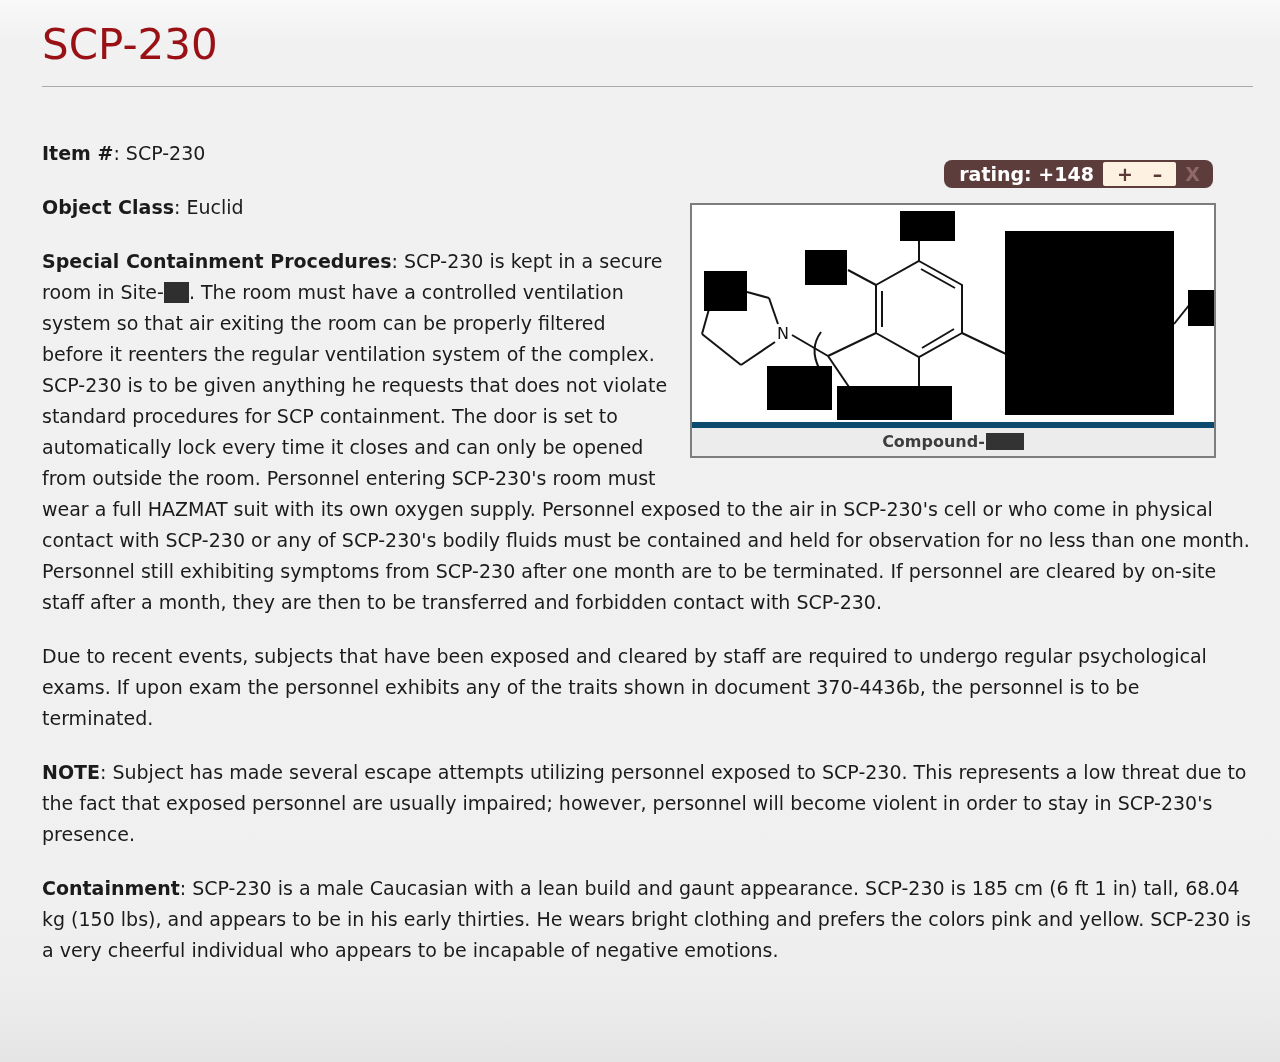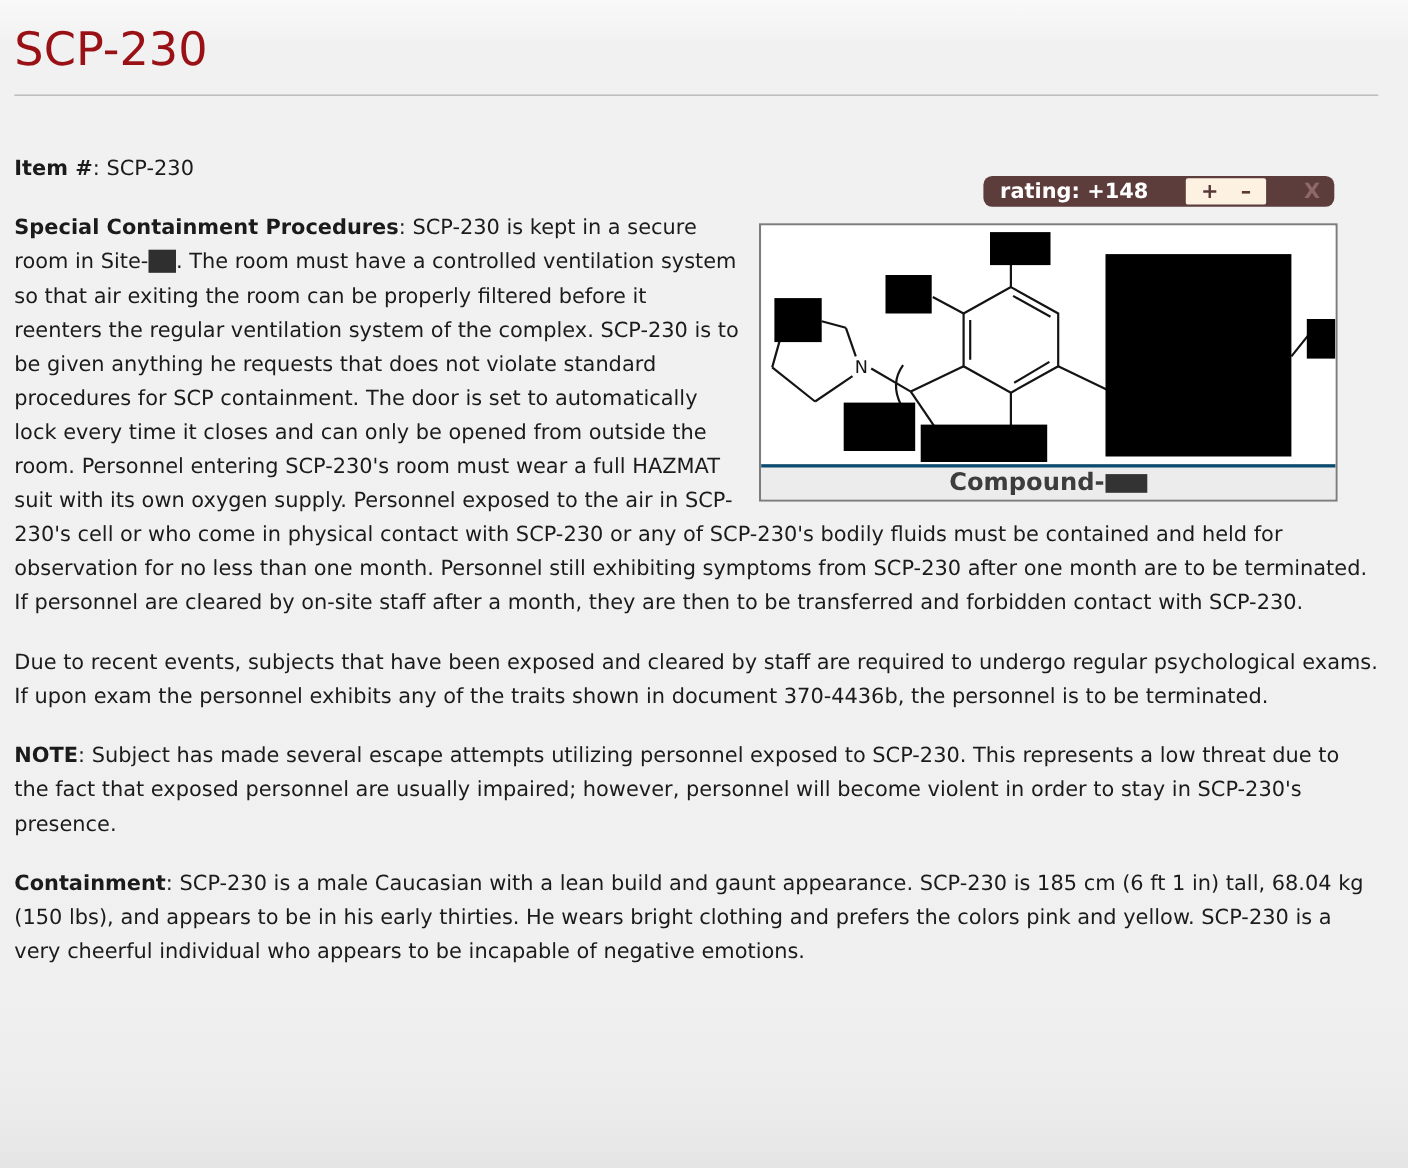--- a/index.html
+++ b/index.html
@@ -3,53 +3,53 @@
 <meta charset="utf-8">
 <style>
   * { box-sizing: border-box; }
   html,body { margin:0; padding:0; }
   body {
     width:1280px; height:1062px; overflow:hidden;
     background: linear-gradient(180deg,#f9f9f9 0px,#f1f1f1 40px,#f0f0f0 900px,#ececec 1000px,#e5e5e5 1062px);
     font-family:"DejaVu Sans","Liberation Sans",sans-serif;
     font-size:19px; line-height:31px; color:#1b1b1b;
   }
-  .page { padding:20px 27px 0 13px; }
+  .page { padding:20px 27px 0 42px; }
   .title {
     margin:0; font-size:42px; line-height:50px; font-weight:normal;
     color:#991015; letter-spacing:0;
   }
   .rule { border:none; border-top:1px solid #a9a9a9; margin:16px 0 0 0; height:0; }
 
   
   .rate-widget {
     float:right; margin:22px 40px 0 16px;
     display:flex; align-items:center;
     background:#5d3c3c; border-radius:8px;
     height:28px; padding:0 7px 0 15px;
-    font-weight:bold; font-size:19px; line-height:24px;gap:25px;
+    font-weight:bold; font-size:19px; line-height:24px;
   }
   .rate-points { color:#ffffff; margin-right:9px; white-space:nowrap; }
   .rate-buttons {
     background:#fdf1e1; border-radius:2px; height:24px;
     display:flex; align-items:center; padding:0 4px;
   }
   .rate-btn { color:#5a3838; text-decoration:none; padding:0 10px; cursor:pointer; }
   .rate-cancel { color:#8f6868; text-decoration:none; padding:0 6px; margin-left:3px; cursor:pointer; }
 
   
   .image-block {
     float:right; clear:right; margin:15px 37px 14px 18px;
     width:526px; border:2px solid #7d7d7d; background:#ffffff;
   }
   .image-area { width:522px; height:217px; background:#ffffff; display:block; }
   .image-area svg { display:block; }
   .caption {
-    background:#ececec; border-top:3px solid #0c4a6e;
-    text-align:center; font-size:22px; line-height:17px;
+    background:#ececec; border-top:6px solid #0c4a6e;
+    text-align:center; font-size:16px; line-height:17px;
     font-weight:bold; color:#3d3d3d; padding:5px 0 6px 0;
   }
   .cap-redact { display:inline-block; width:38px; height:17px; background:#333333; vertical-align:-3px; margin-left:1px; }
 
   
   .content p { margin:23px 0; }
   .content p.first { margin-top:51px; }
   .content b { font-weight:bold; }
   .redact { display:inline-block; width:25px; height:21px; background:#2f2f2f; vertical-align:-4px; }
 
@@ -113,20 +113,21 @@
           <rect class="blk" x="496" y="85" width="26" height="36"></rect>
         </svg>
       </div>
       <div class="caption">
         <span>Compound-</span><span class="cap-redact"></span>
       </div>
     </div>
 
     <p class="first"><b>Item #</b><span>: SCP-230</span></p>
 
+    <p><b>Object Class</b><span>: Euclid</span></p>
 
     <p><b>Special Containment Procedures</b><span>: SCP-230 is kept in a secure room in Site-</span><span class="redact"></span><span>. The room must have a controlled ventilation system so that air exiting the room can be properly filtered before it reenters the regular ventilation system of the complex. SCP-230 is to be given anything he requests that does not violate standard procedures for SCP containment. The door is set to automatically lock every time it closes and can only be opened from outside the room. Personnel entering SCP-230's room must wear a full HAZMAT suit with its own oxygen supply. Personnel exposed to the air in SCP-230's cell or who come in physical contact with SCP-230 or any of SCP-230's bodily fluids must be contained and held for observation for no less than one month. Personnel still exhibiting symptoms from SCP-230 after one month are to be terminated. If personnel are cleared by on-site staff after a month, they are then to be transferred and forbidden contact with SCP-230.</span></p>
 
     <p>Due to recent events, subjects that have been exposed and cleared by staff are required to undergo regular psychological exams. If upon exam the personnel exhibits any of the traits shown in document 370-4436b, the personnel is to be terminated.</p>
 
     <p><b>NOTE</b><span>: Subject has made several escape attempts utilizing personnel exposed to SCP-230. This represents a low threat due to the fact that exposed personnel are usually impaired; however, personnel will become violent in order to stay in SCP-230's presence.</span></p>
 
     <p><b>Containment</b><span>: SCP-230 is a male Caucasian with a lean build and gaunt appearance. SCP-230 is 185 cm (6 ft 1 in) tall, 68.04 kg (150 lbs), and appears to be in his early thirties. He wears bright clothing and prefers the colors pink and yellow. SCP-230 is a very cheerful individual who appears to be incapable of negative emotions.</span></p>
 
   </div>

